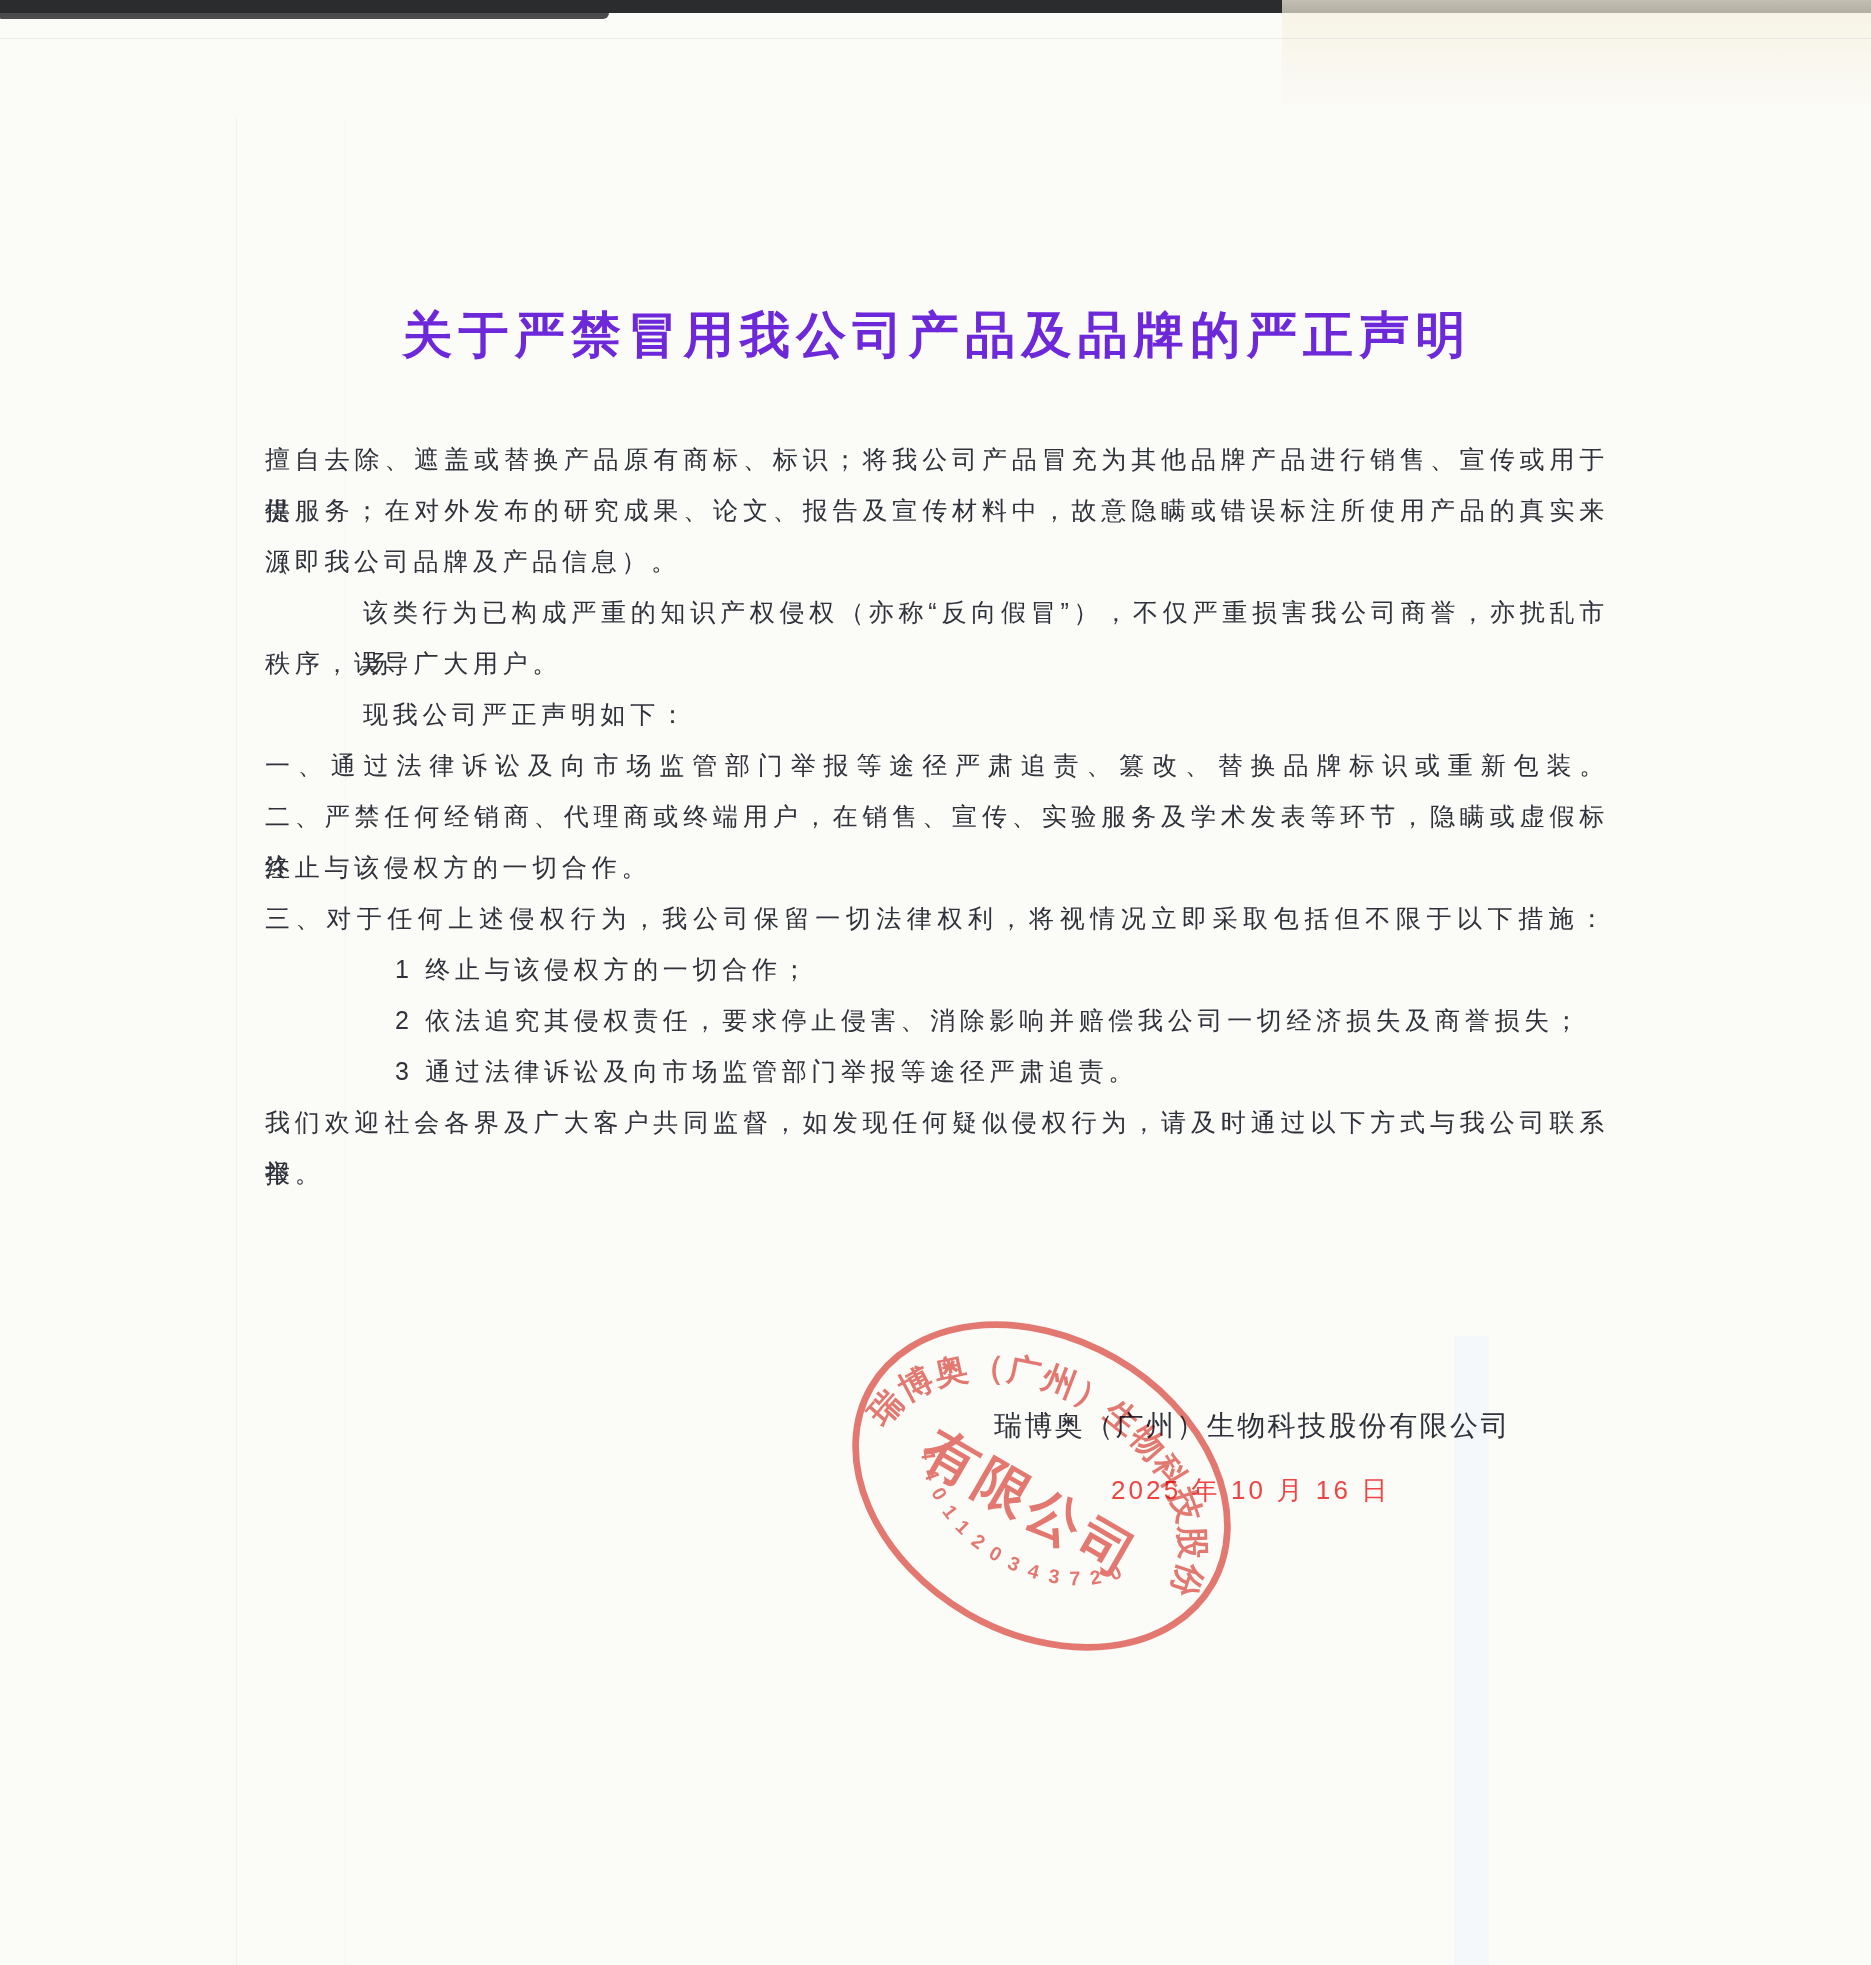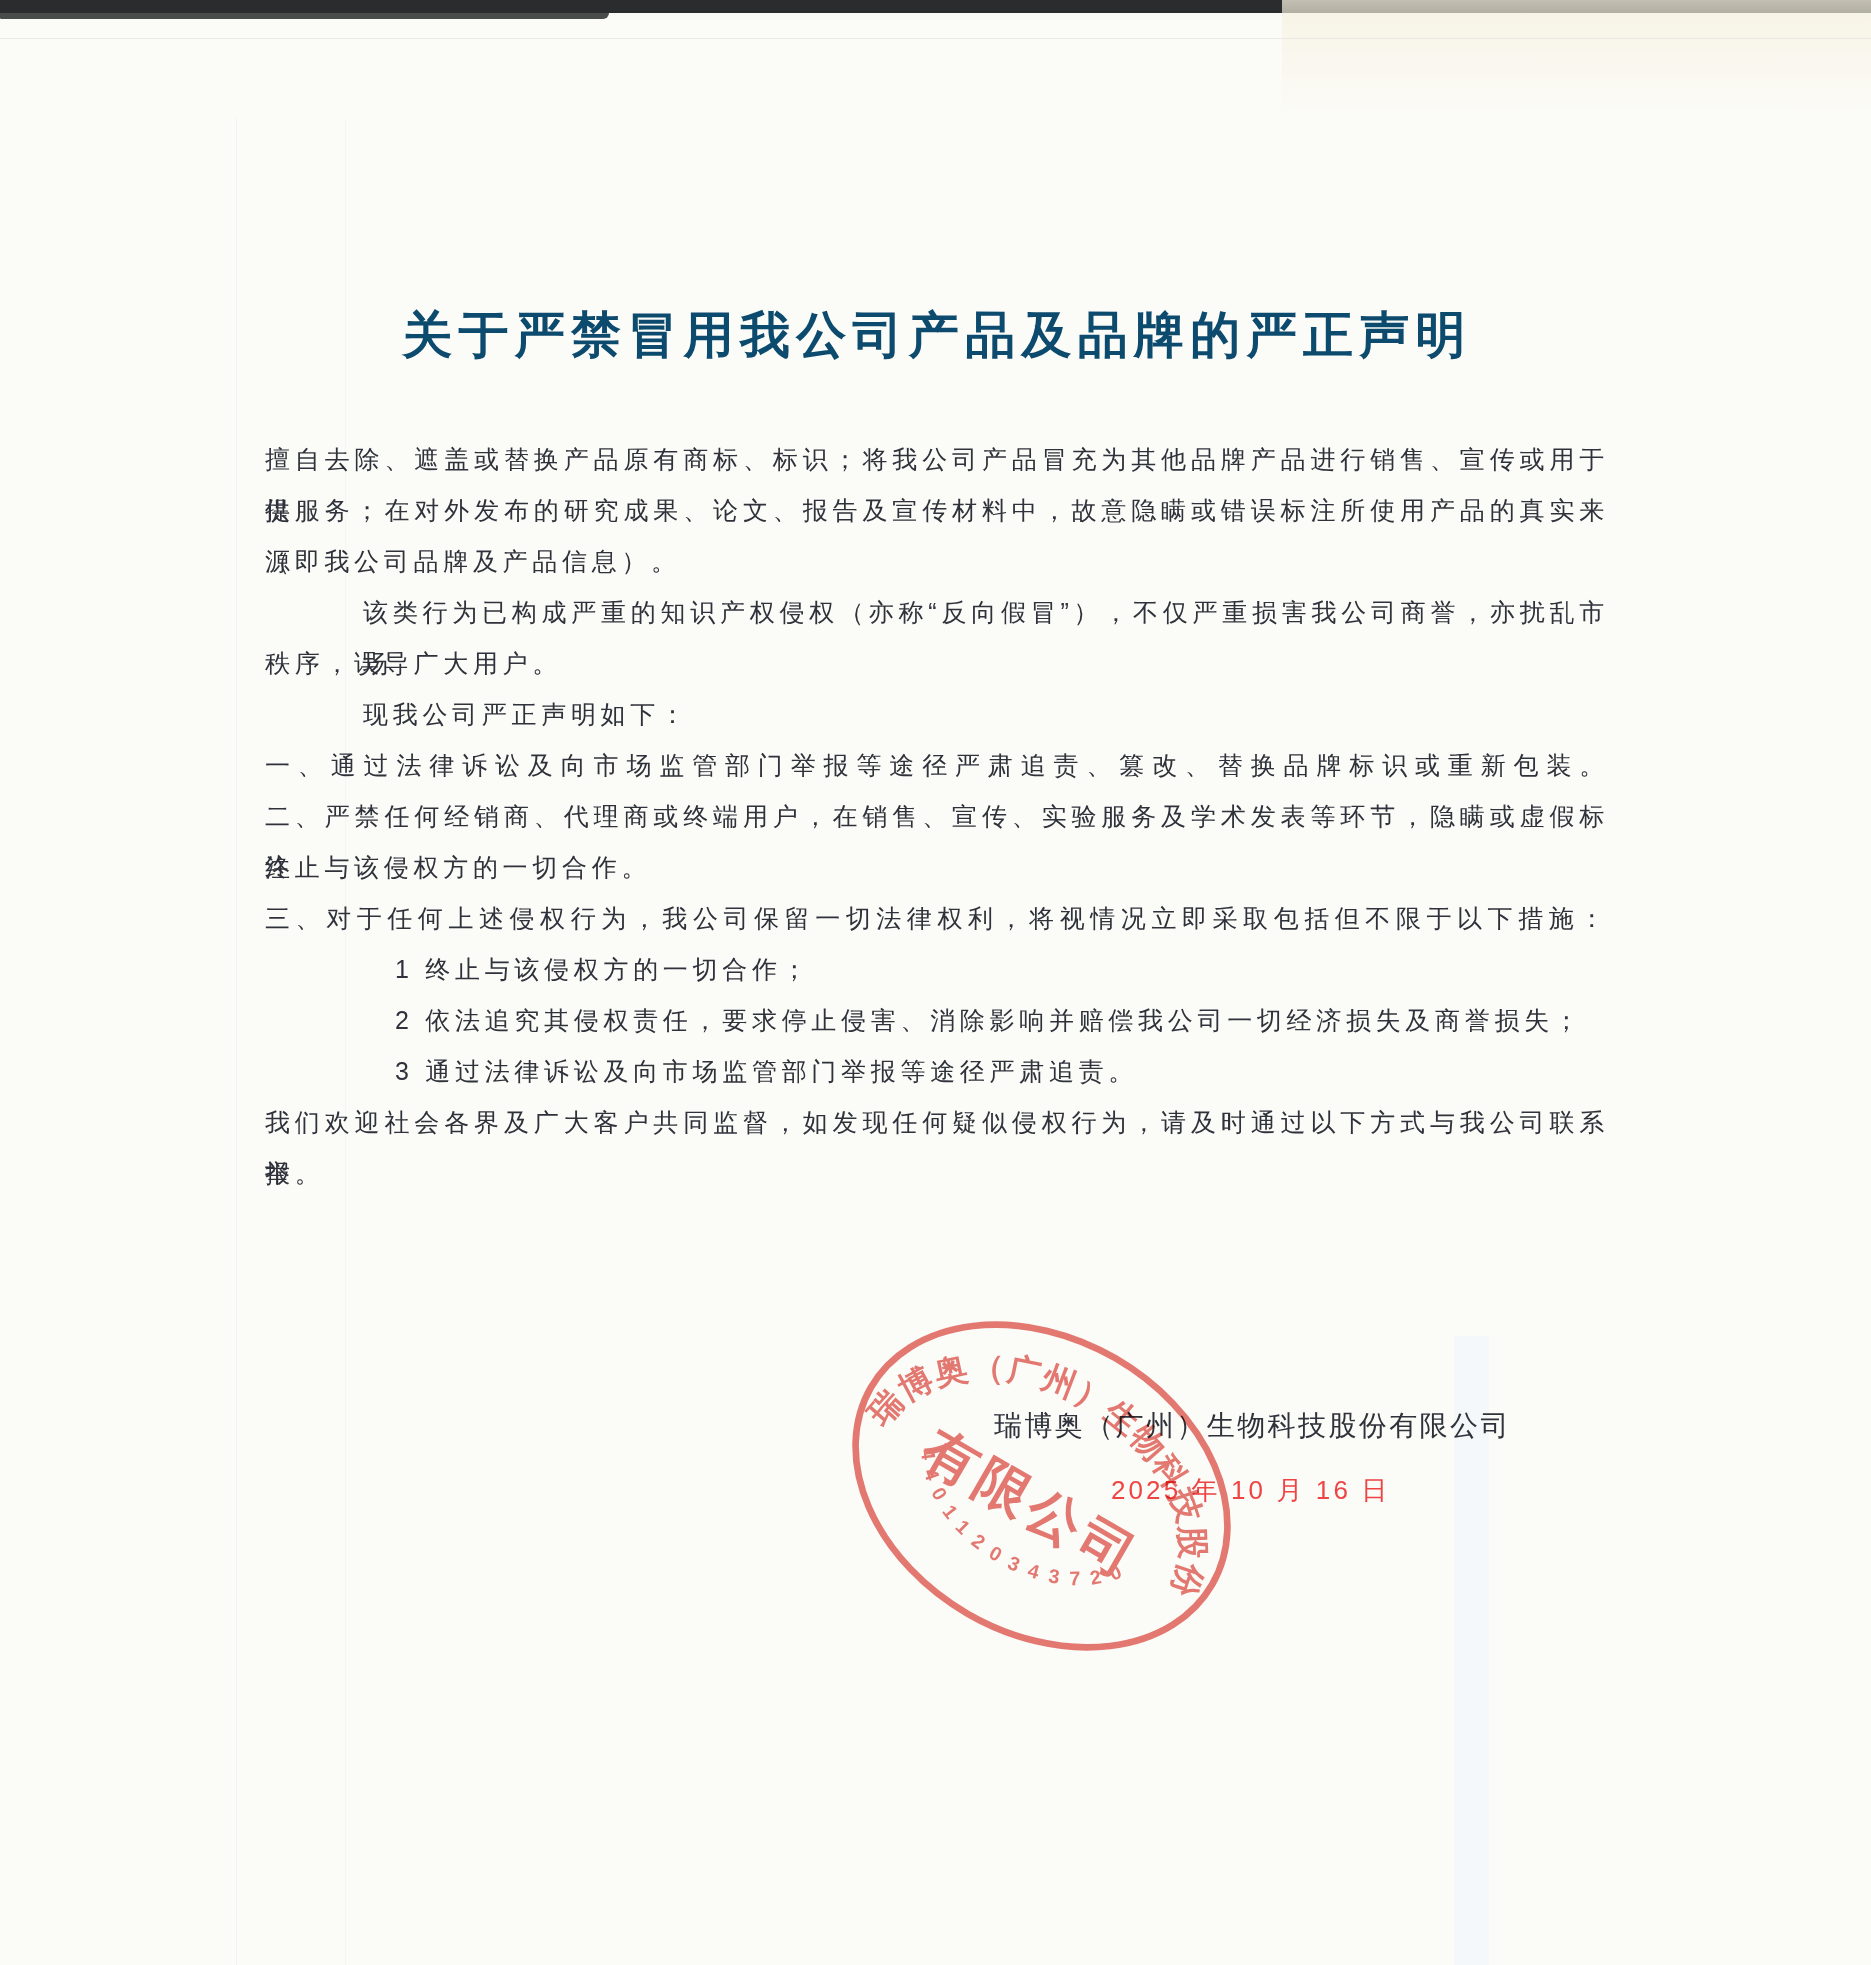--- a/index.html
+++ b/index.html
@@ -39,21 +39,21 @@
   }
   .scan-streak-right{
     position:absolute;left:1454px;top:1336px;width:35px;height:1311px;
     background:#f3f7fb;opacity:.8;
   }
 
   
   .doc-title{
     position:absolute;left:265px;top:302px;width:1344px;
     text-align:center;
-    font-size:50px;font-weight:700;color:#0c4a6e;
+    font-size:50px;font-weight:700;color:#6d28d9;
     letter-spacing:6.3px;white-space:nowrap;
   }
   .body-text{
     position:absolute;left:265px;top:434px;width:1344px;
     color:#2f323a;
   }
   .line{
     height:51px;line-height:51px;font-size:25px;
     letter-spacing:4.7px;white-space:nowrap;
   }

